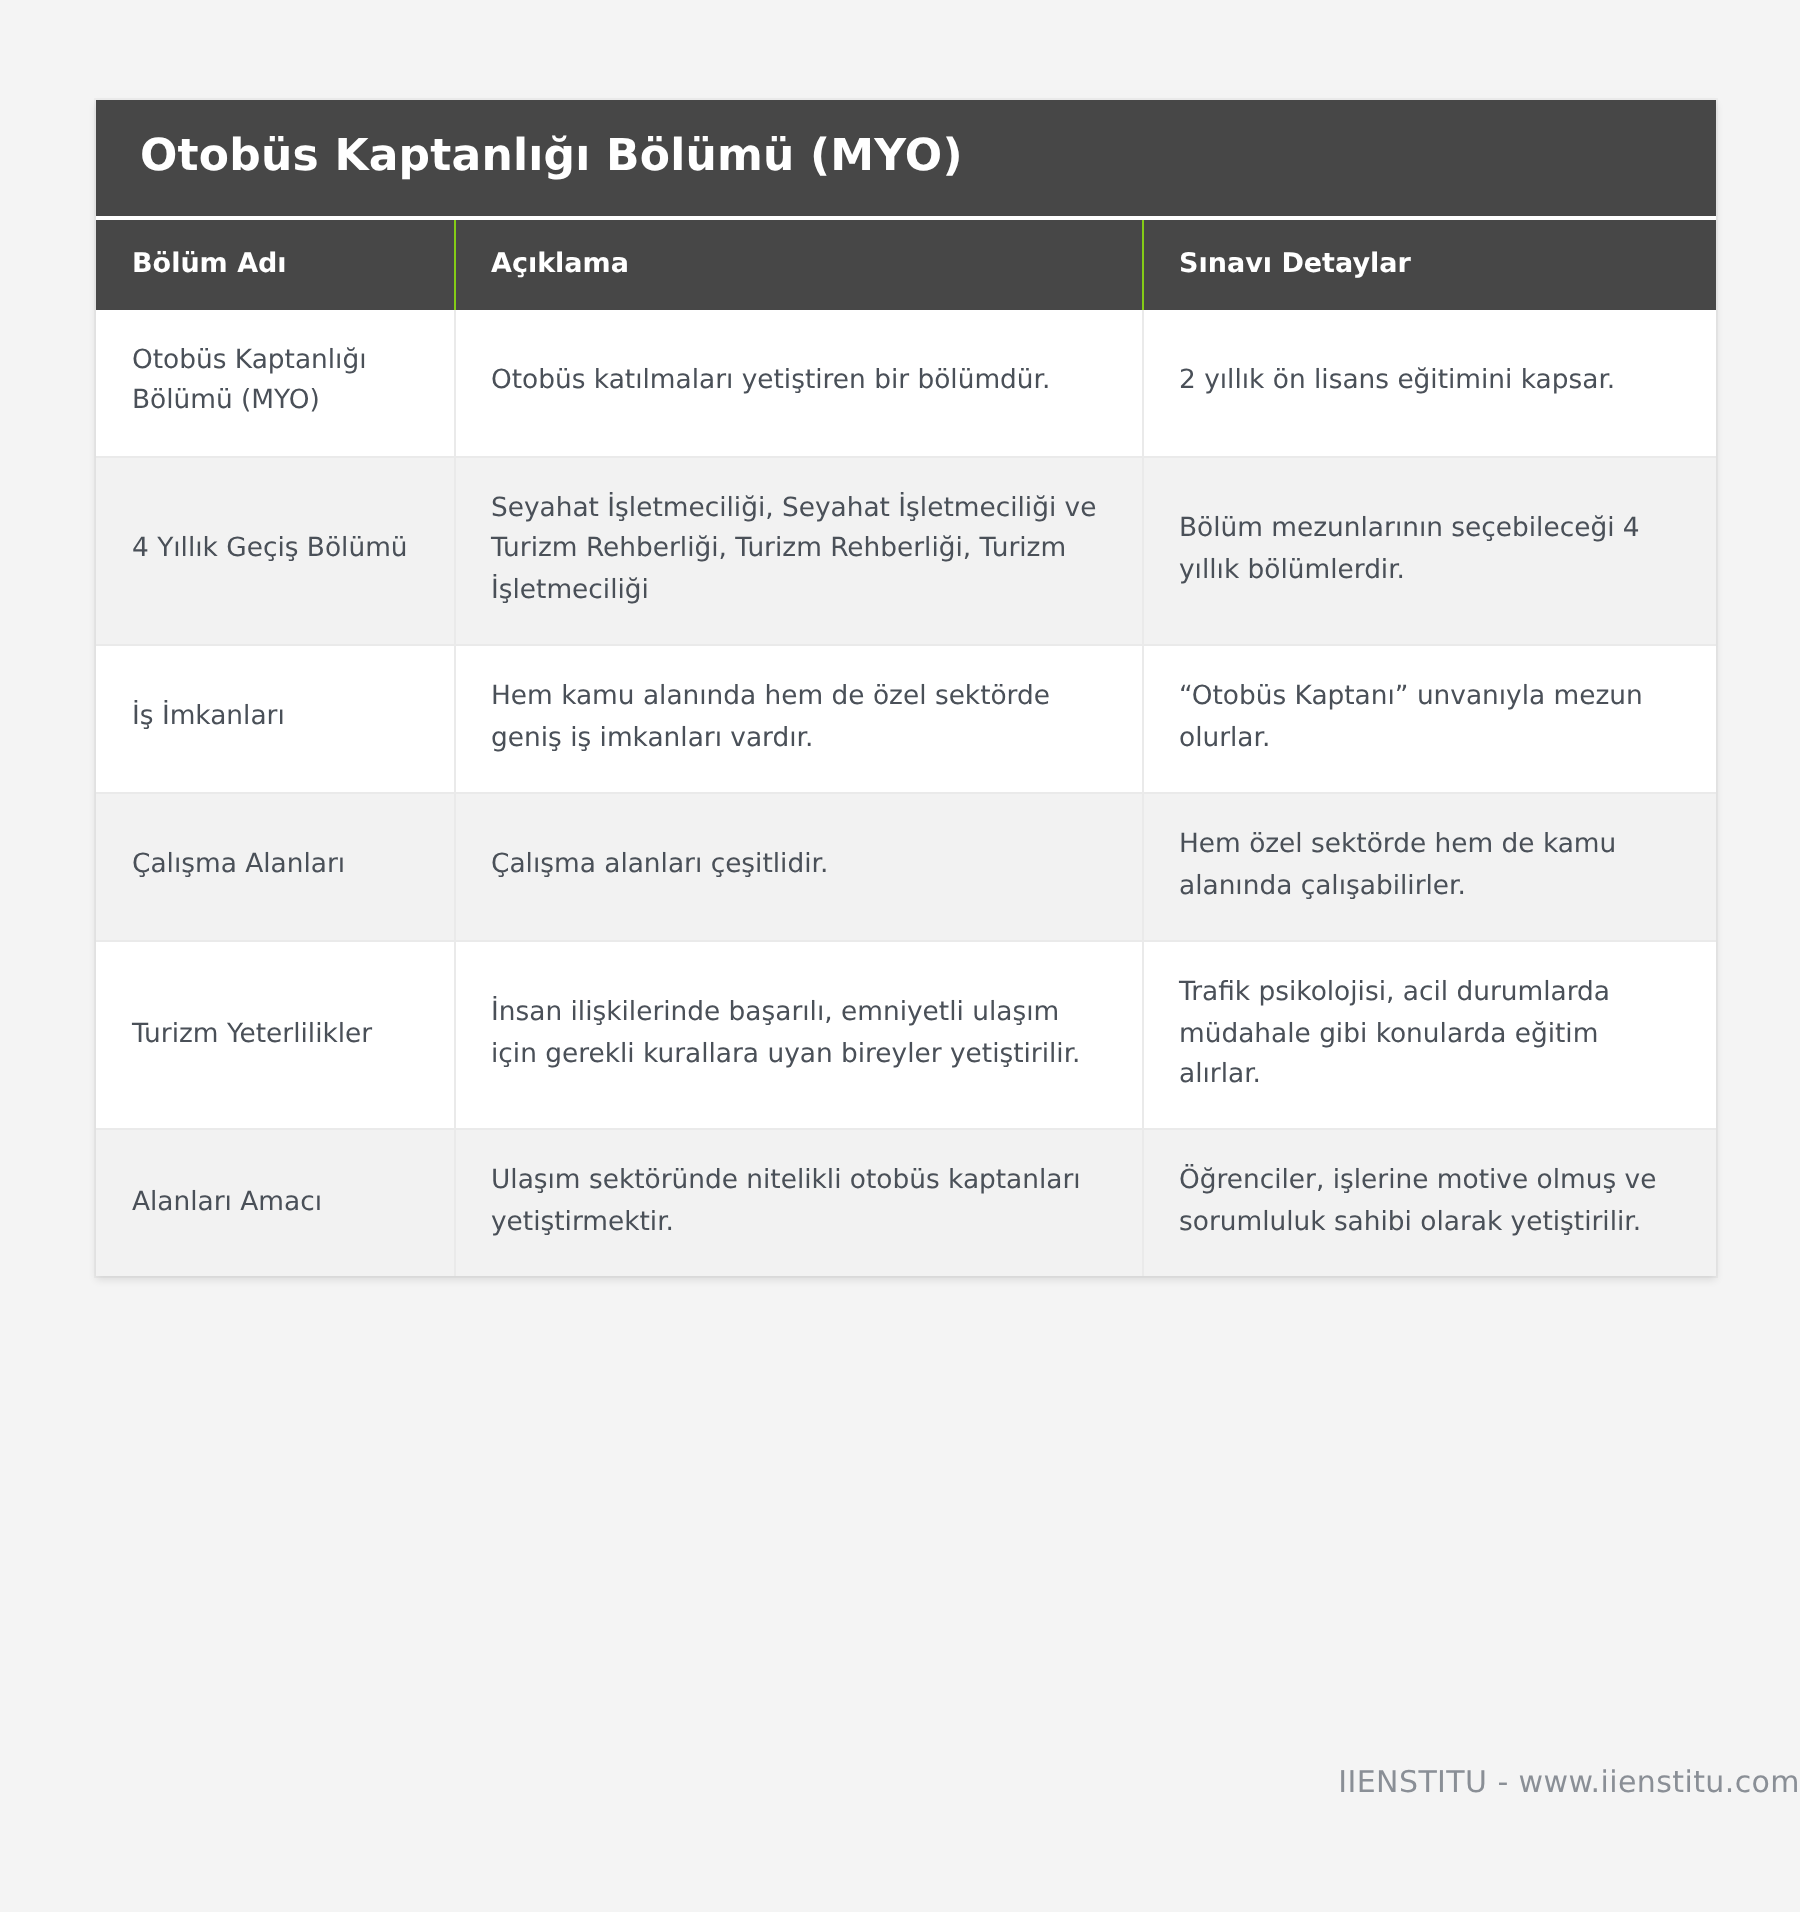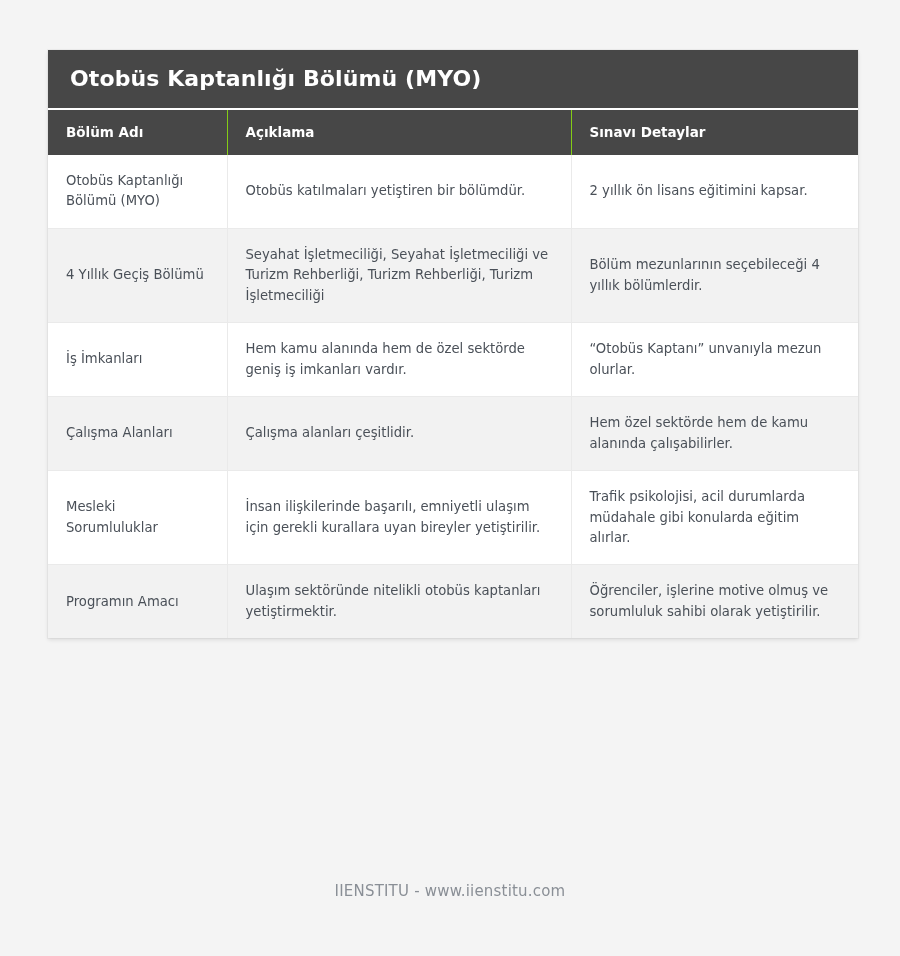--- a/index.html
+++ b/index.html
@@ -97,21 +97,21 @@
 
   .col-1 { width: 179px; }
   .col-2 { width: 344px; }
   .col-3 { width: 287px; }
 
   .footer {
     position: absolute;
     left: 0;
     top: 882px;
     width: 900px;
-    text-align: center;
+    text-align: right;
     font-size: 15px;
     color: #8a8f96;
     letter-spacing: 0.2px;
   }
 </style>
 </head>
 <body>
 
 <div class="page">
 
@@ -151,26 +151,26 @@
           <td>İş İmkanları</td>
           <td>Hem kamu alanında hem de özel sektörde geniş iş imkanları vardır.</td>
           <td>“Otobüs Kaptanı” unvanıyla mezun olurlar.</td>
         </tr>
         <tr>
           <td>Çalışma Alanları</td>
           <td>Çalışma alanları çeşitlidir.</td>
           <td>Hem özel sektörde hem de kamu alanında çalışabilirler.</td>
         </tr>
         <tr>
-          <td>Mesleki Sorumluluklar</td>
+          <td>Turizm Yeterlilikler</td>
           <td>İnsan ilişkilerinde başarılı, emniyetli ulaşım için gerekli kurallara uyan bireyler yetiştirilir.</td>
           <td>Trafik psikolojisi, acil durumlarda müdahale gibi konularda eğitim alırlar.</td>
         </tr>
         <tr>
-          <td>Programın Amacı</td>
+          <td>Alanları Amacı</td>
           <td>Ulaşım sektöründe nitelikli otobüs kaptanları yetiştirmektir.</td>
           <td>Öğrenciler, işlerine motive olmuş ve sorumluluk sahibi olarak yetiştirilir.</td>
         </tr>
       </tbody>
     </table>
 
   </div>
 
   <div class="footer">IIENSTITU - www.iienstitu.com</div>
 

